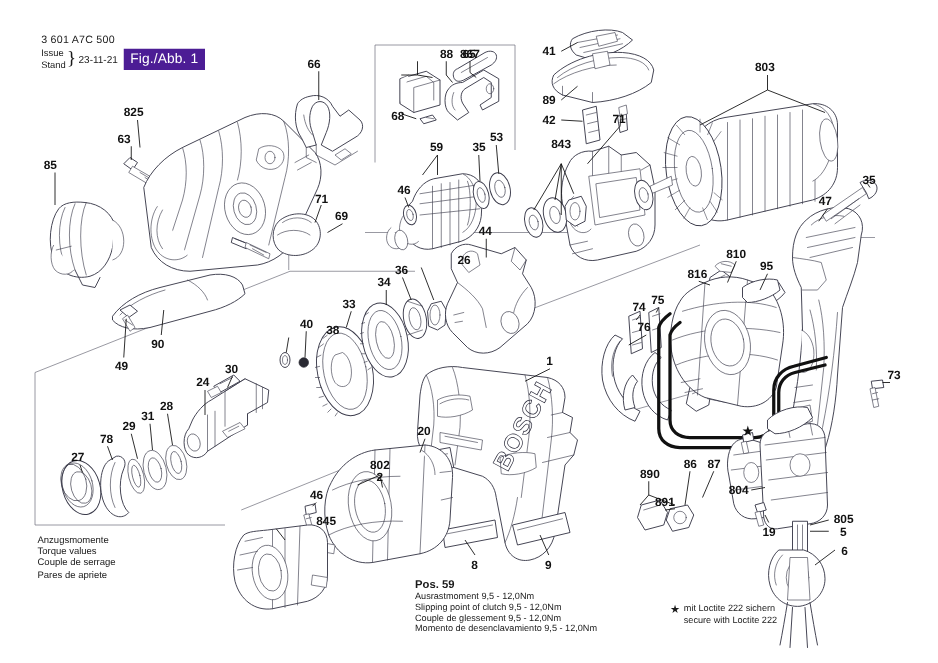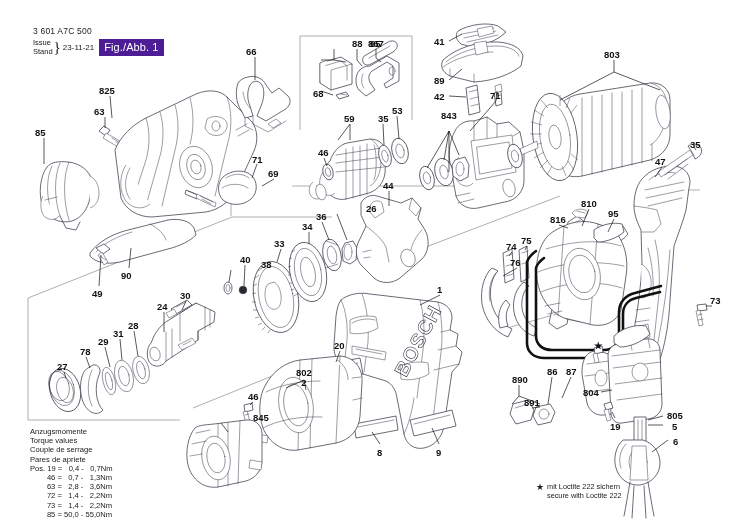--- a/index.html
+++ b/index.html
@@ -579,30 +579,29 @@
       <div class="fig-badge">Fig./Abb. 1</div>
     </div>
   </div>
 
 
   <div id="torque">
     <div>Anzugsmomente</div>
     <div>Torque values</div>
     <div>Couple de serrage</div>
     <div>Pares de apriete</div>
-    <div class="t-rows">
-      <div class="t-row">Pos. 19 =   0,4 -   0,7Nm</div>
-      <div class="t-row">        46 =   0,7 -   1,3Nm</div>
-      <div class="t-row">        63 =   2,8 -   3,6Nm</div>
-      <div class="t-row">        72 =   1,4 -   2,2Nm</div>
-      <div class="t-row">        73 =   1,4 -   2,2Nm</div>
-      <div class="t-row">        85 = 50,0 - 55,0Nm</div>
-    </div>
   </div>
 
+  <div id="pos59">
+    <div class="p-title">Pos. 59</div>
+    <div class="p-line">Ausrastmoment  9,5 - 12,0Nm</div>
+    <div class="p-line">Slipping point of clutch  9,5 - 12,0Nm</div>
+    <div class="p-line">Couple de glessement  9,5 - 12,0Nm</div>
+    <div class="p-line">Momento de desenclavamiento  9,5 - 12,0Nm</div>
+  </div>
 
   <div id="loctite">
     <div class="lx">
       <span class="star">★</span>
       <span class="ltxt">mit Loctite 222 sichern</span>
     </div>
     <div class="ltxt2">secure with Loctite 222</div>
   </div>
 
   <div id="callouts">

